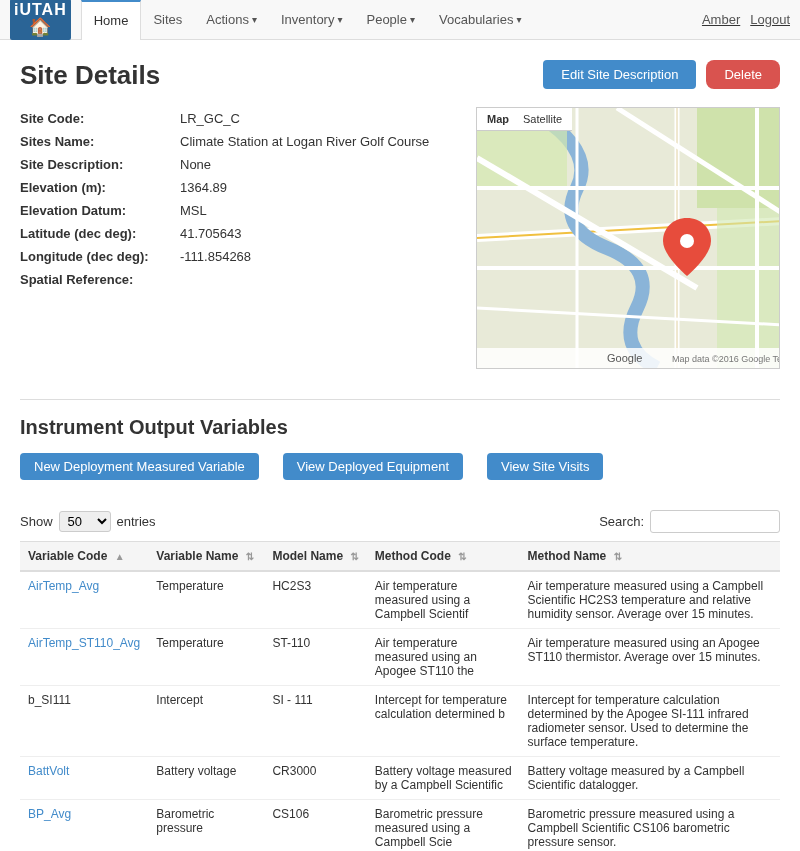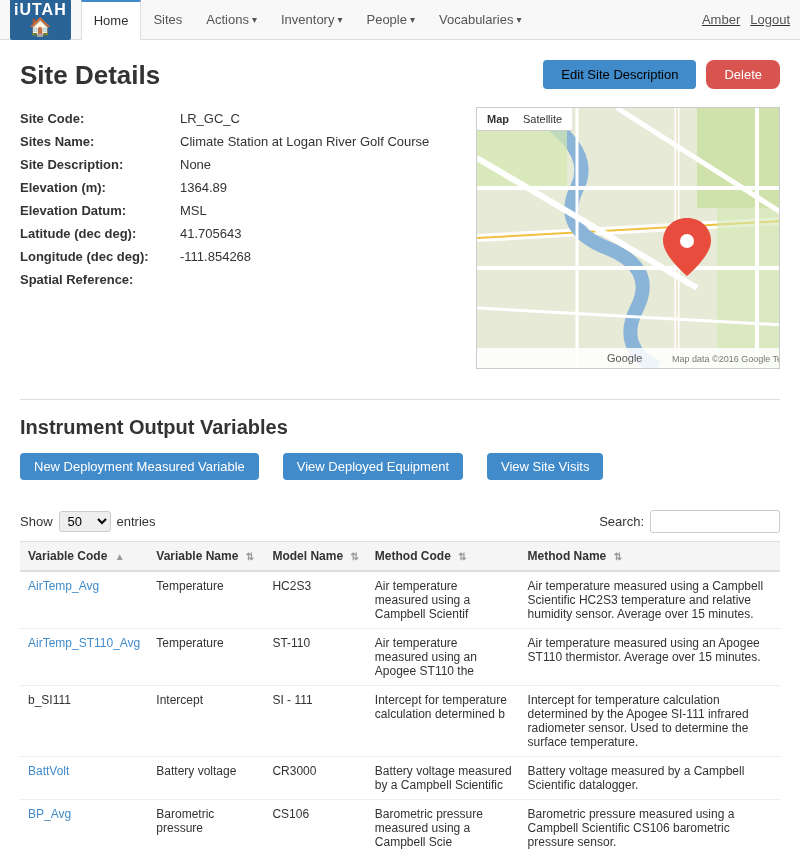--- a/index.html
+++ b/index.html
@@ -87,21 +87,21 @@
       font-size: 26px;
       font-weight: bold;
       color: #333;
     }
     .site-header-buttons {
       display: flex;
       gap: 10px;
     }
     .btn-edit {
       background: #428bca;
-      color: #000000;
+      color: #ffffff;
       border: none;
       padding: 7px 18px;
       border-radius: 4px;
       cursor: pointer;
       font-size: 13px;
     }
     .btn-delete {
       background: #d9534f;
       color: #fff;
       border: none;

